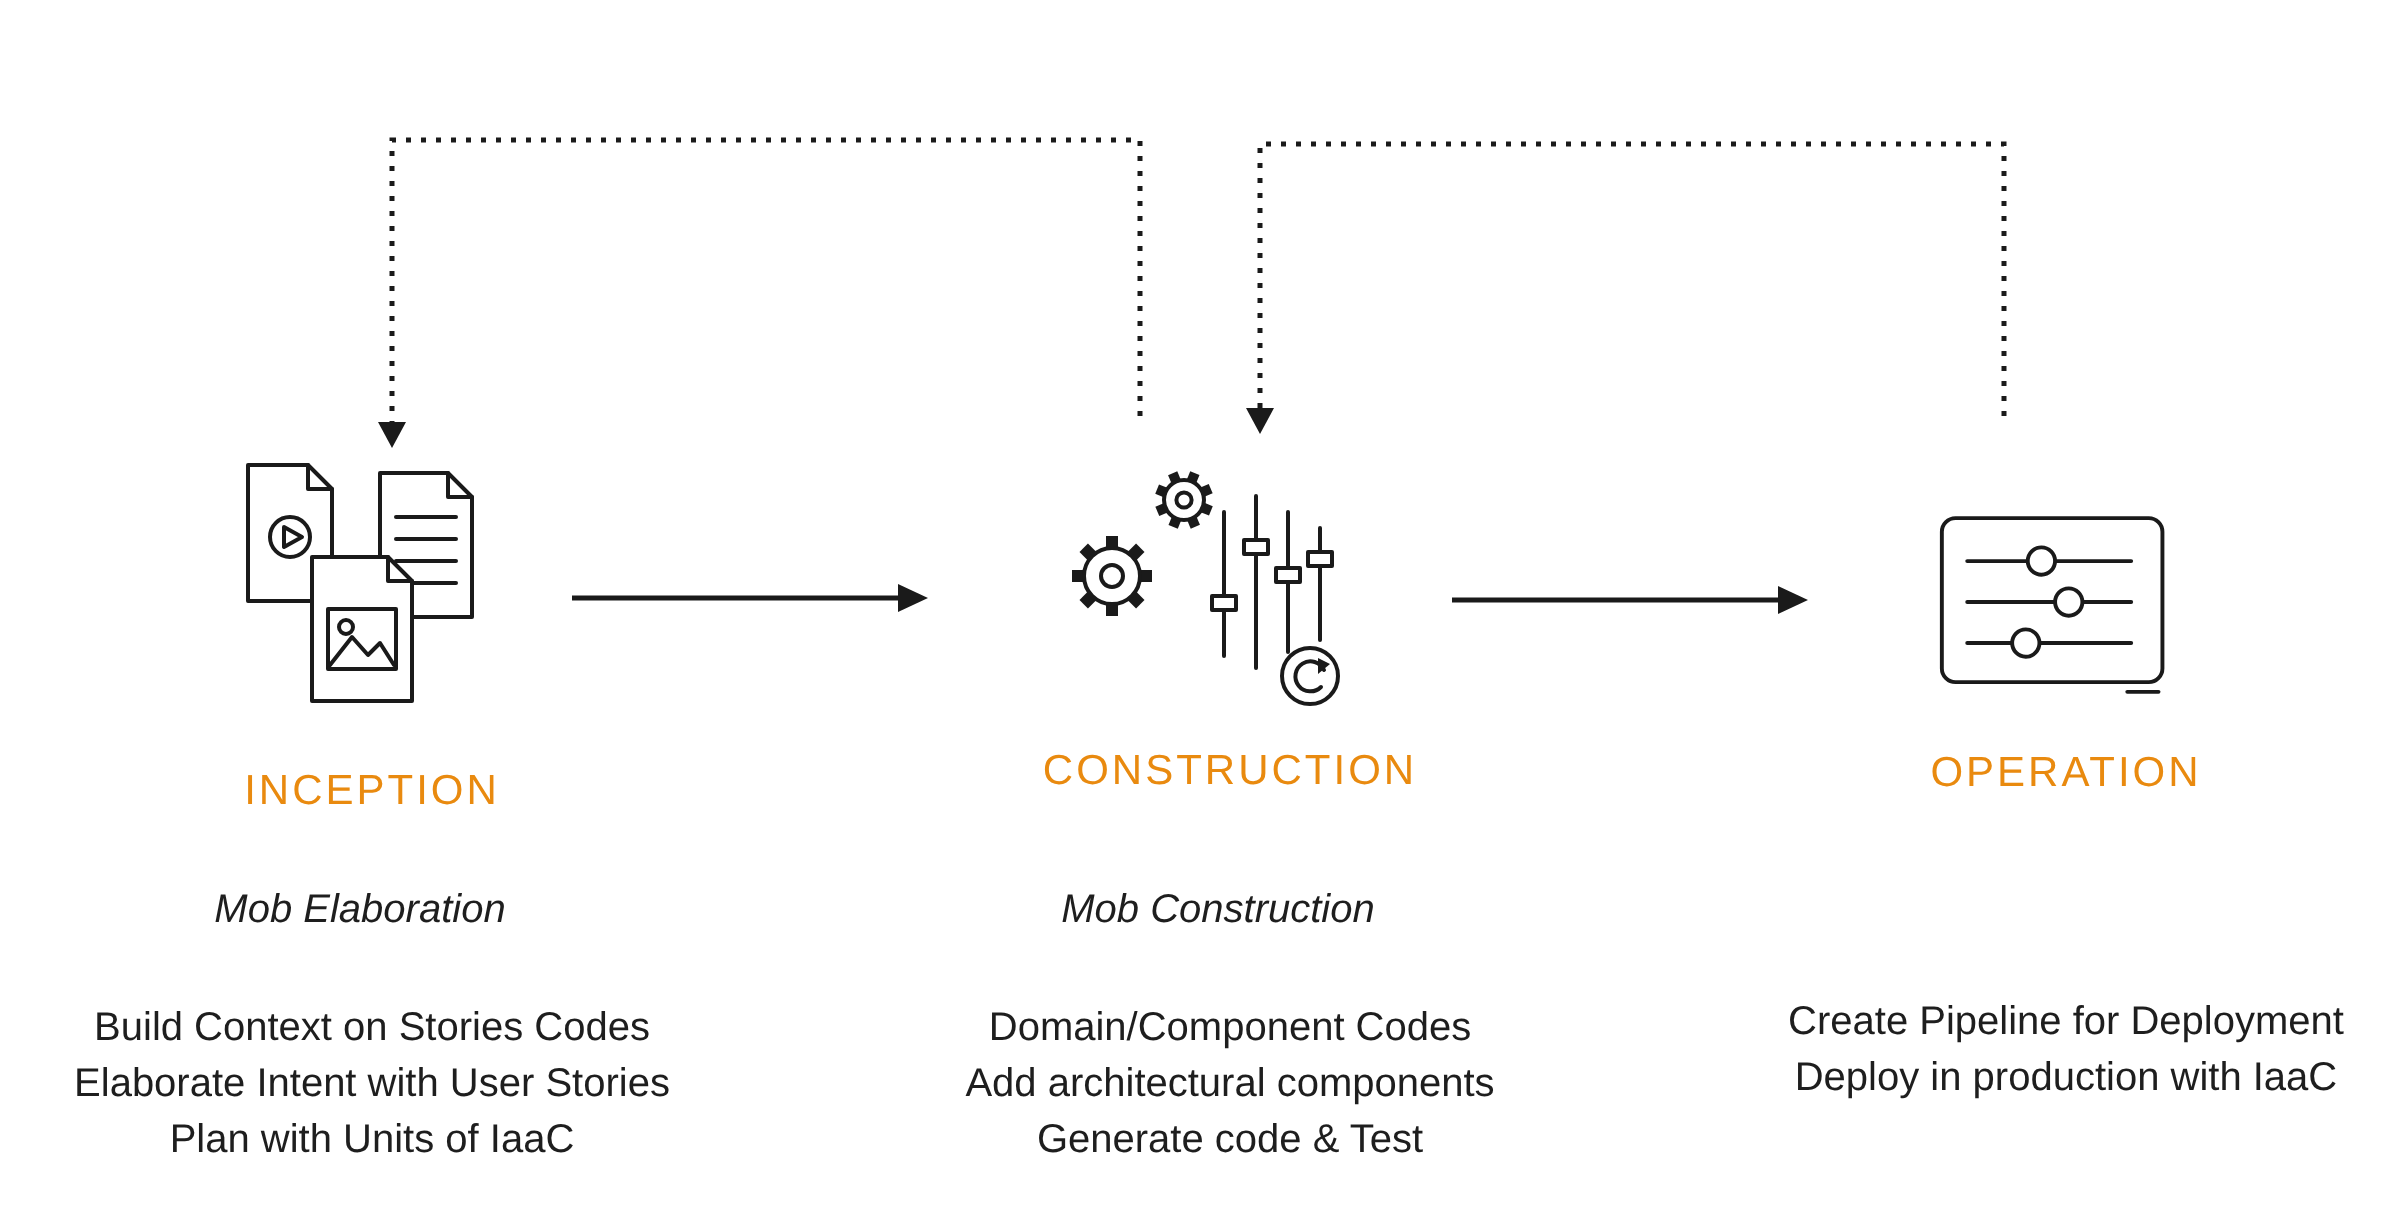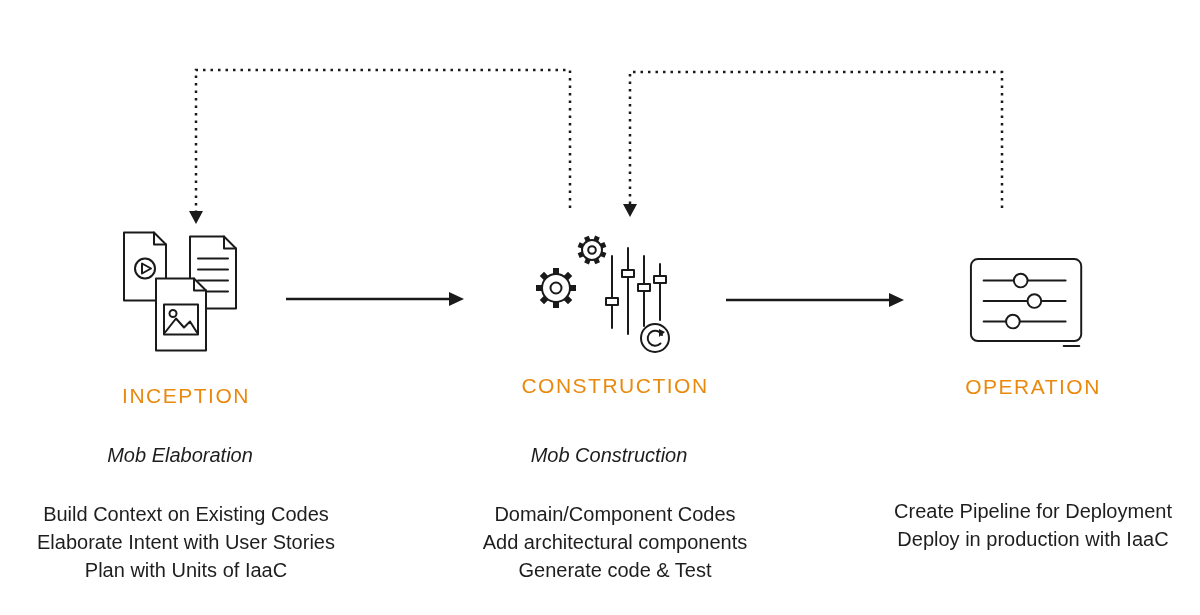--- a/index.html
+++ b/index.html
@@ -170,21 +170,21 @@
         <circle class="ic ic-fill-white" cx="46" cy="67" r="7"></circle>
       </g>
       <line class="ic" x1="98" y1="92" x2="114" y2="92"></line>
     </svg>
   </div>
 
   <div class="phase" style="left:6px; width:360px;">
     <div class="phase-label" style="top:384px;">INCEPTION</div>
     <div class="phase-subtitle" style="top:444px;">Mob Elaboration</div>
     <div class="phase-desc" style="top:500px;">
-      <div>Build Context on Existing Codes</div>
+      <div>Build Context on Stories Codes</div>
       <div>Elaborate Intent with User Stories</div>
       <div>Plan with Units of IaaC</div>
     </div>
   </div>
 
   <div class="phase" style="left:435px; width:360px;text-decoration:underline;">
     <div class="phase-label" style="top:374px;">CONSTRUCTION</div>
     <div class="phase-subtitle" style="top:444px;">Mob Construction</div>
     <div class="phase-desc" style="top:500px;">
       <div>Domain/Component Codes</div>

